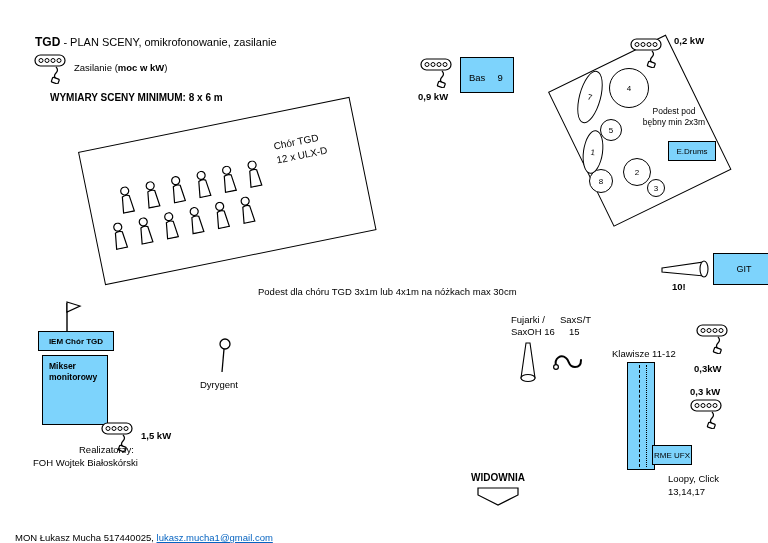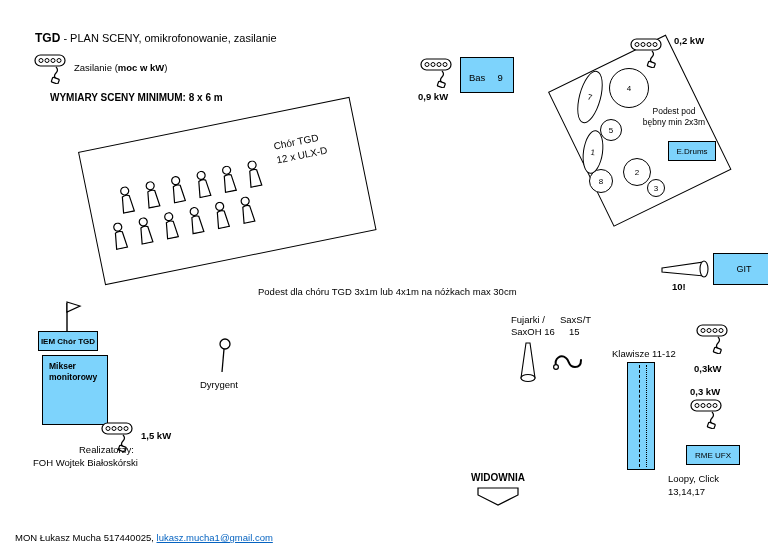--- a/index.html
+++ b/index.html
@@ -23,21 +23,21 @@
                  border:1.3px solid #000; position:absolute; background:transparent; }
   .choir-row { position:absolute; display:flex; gap:12px; }
   .ctr { display:flex; align-items:center; justify-content:center; }
   svg { display:block; }
 </style>
 </head>
 <body>
 
 <div id="canvas">
 
-  <div class="abs" style="left:35px; top:31px; font-size:12px; line-height:14px; white-space:nowrap;">
+  <div class="abs" style="left:35px; top:31px; font-size:12px; line-height:22px; white-space:nowrap;">
     <span class="b">TGD</span><span style="font-size:11px;"> - PLAN SCENY, omikrofonowanie, zasilanie</span>
   </div>
 
   <div class="abs" style="left:34px; top:54px;">
     <svg width="38" height="30" viewBox="0 0 38 30">
       <rect x="1" y="1" width="30" height="11" rx="5.5" fill="#fff" stroke="#000" stroke-width="1.2"></rect>
       <circle cx="7" cy="6.5" r="2" fill="none" stroke="#000"></circle>
         <circle cx="13" cy="6.5" r="2" fill="none" stroke="#000"></circle>
       <circle cx="19" cy="6.5" r="2" fill="none" stroke="#000"></circle>
         <circle cx="25" cy="6.5" r="2" fill="none" stroke="#000"></circle>
@@ -206,21 +206,21 @@
   <div class="abs box ctr" style="left:713px; top:253px; width:62px; height:32px; font-size:9px;">
     <span>GIT</span>
   </div>
 
   <div class="abs" style="left:54px; top:300px;">
     <svg width="28" height="34" viewBox="0 0 28 34">
       <line x1="13" y1="33" x2="13" y2="3" stroke="#000" stroke-width="1.4"></line>
       <polygon points="13,2 26,6 13,12" fill="#fff" stroke="#000" stroke-width="1.2"></polygon>
     </svg>
   </div>
-  <div class="abs box ctr b" style="left:38px; top:331px; width:60px; height:20px; font-size:8px;">
+  <div class="abs box ctr b" style="left:38px; top:331px; width:76px; height:20px; font-size:8px;">
     <span>IEM Chór TGD</span>
   </div>
   <div class="abs box" style="left:42px; top:355px; width:66px; height:70px; padding:5px 0 0 6px; font-size:8.5px; line-height:11px; font-weight:bold;">
     <div>Mikser</div>
     <div>monitorowy</div>
   </div>
   <div class="abs" style="left:101px; top:422px;">
     <svg width="38" height="30" viewBox="0 0 38 30">
       <rect x="1" y="1" width="30" height="11" rx="5.5" fill="#fff" stroke="#000" stroke-width="1.2"></rect>
       <circle cx="7" cy="6.5" r="2" fill="none" stroke="#000"></circle>
@@ -290,21 +290,21 @@
     <svg width="38" height="30" viewBox="0 0 38 30">
       <rect x="1" y="1" width="30" height="11" rx="5.5" fill="#fff" stroke="#000" stroke-width="1.2"></rect>
       <circle cx="7" cy="6.5" r="2" fill="none" stroke="#000"></circle>
         <circle cx="13" cy="6.5" r="2" fill="none" stroke="#000"></circle>
       <circle cx="19" cy="6.5" r="2" fill="none" stroke="#000"></circle>
         <circle cx="25" cy="6.5" r="2" fill="none" stroke="#000"></circle>
       <path d="M22,13 q3,3 0,6 q-3,3 0,6" fill="none" stroke="#000" stroke-width="1.2"></path>
       <rect x="18" y="24" width="7" height="5" rx="1" fill="#fff" stroke="#000" stroke-width="1.2" transform="rotate(20 21 26)"></rect>
     </svg>
   </div>
-  <div class="abs box ctr" style="left:652px; top:445px; width:54px; height:20px; border-width:1px; font-size:8px;margin-left:34px;">
+  <div class="abs box ctr" style="left:652px; top:445px; width:40px; height:20px; border-width:1px; font-size:8px;">
     <span>RME UFX</span>
   </div>
   <div class="abs t" style="left:668px; top:473px;">Loopy, Click</div>
   <div class="abs t" style="left:668px; top:486px;">13,14,17</div>
 
   <div class="abs t b" style="left:462px; top:472px; width:72px; text-align:center; font-size:10px;">WIDOWNIA</div>
   <div class="abs" style="left:476px; top:487px;">
     <svg width="44" height="20" viewBox="0 0 44 20">
       <polygon points="2,1 42,1 42,8 22,18 2,8" fill="#fff" stroke="#000" stroke-width="1.2"></polygon>
     </svg>

